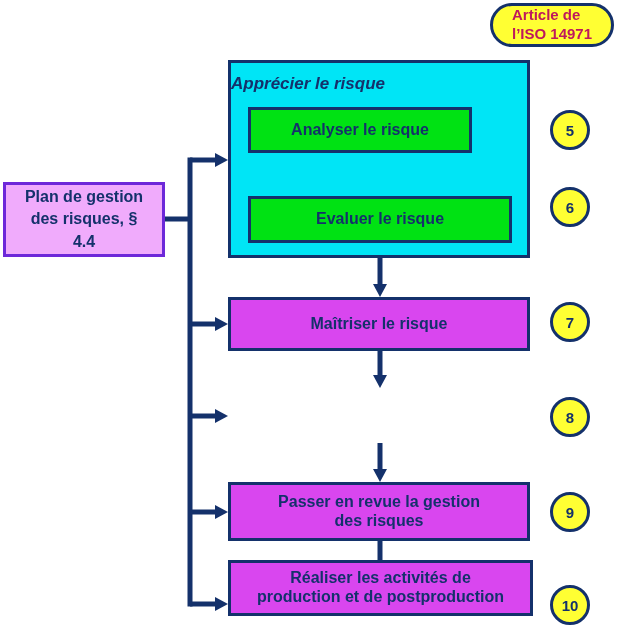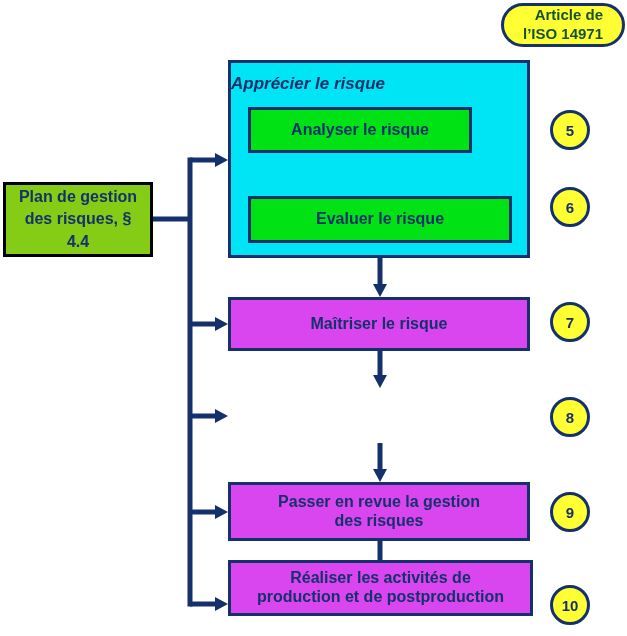--- a/index.html
+++ b/index.html
@@ -17,23 +17,23 @@
     display: flex;
     align-items: center;
     justify-content: center;
     text-align: center;
     font-weight: bold;
     color: #14316B;
     white-space: pre-line;
     line-height: 1.18;
   }
   .plan-box {
-    left: 3px; top: 182px; width: 150px; height: 75px;
-    background: #84cc16;
-    border: 3px solid #000000;
+    left: 3px; top: 182px; width: 162px; height: 75px;
+    background: #f0abfc;
+    border: 3px solid #6d28d9;
     font-size: 16px;
     line-height: 1.4;
   }
   .group-box {
     position: absolute;
     left: 228px; top: 60px; width: 302px; height: 198px;
     box-sizing: border-box;
     background: #00E5F6;
     border: 3px solid #14316B;
   }
@@ -77,32 +77,32 @@
     color: #14316B;
   }
   .badge-5  { left: 550px; top: 110px; }
   .badge-6  { left: 550px; top: 187px; }
   .badge-7  { left: 550px; top: 302px; }
   .badge-8  { left: 550px; top: 397px; }
   .badge-9  { left: 550px; top: 492px; }
   .badge-10 { left: 550px; top: 585px; }
   .article-oval {
     position: absolute;
-    left: 501px; top: 3px; width: 124px; height: 44px;
+    left: 490px; top: 3px; width: 124px; height: 44px;
     box-sizing: border-box;
     background: #FFFF33;
     border: 3px solid #14316B;
     border-radius: 22px;
     display: flex;
     align-items: center;
     justify-content: center;
-    text-align: right;
+    text-align: left;
     font-weight: bold;
     font-size: 15px;
-    color: #14532d;
+    color: #be185d;
     white-space: pre-line;
     line-height: 1.25;
   }
   .wires {
     position: absolute;
     left: 0; top: 0; width: 627px; height: 636px;
     pointer-events: none;
   }
 </style>
 </head>

